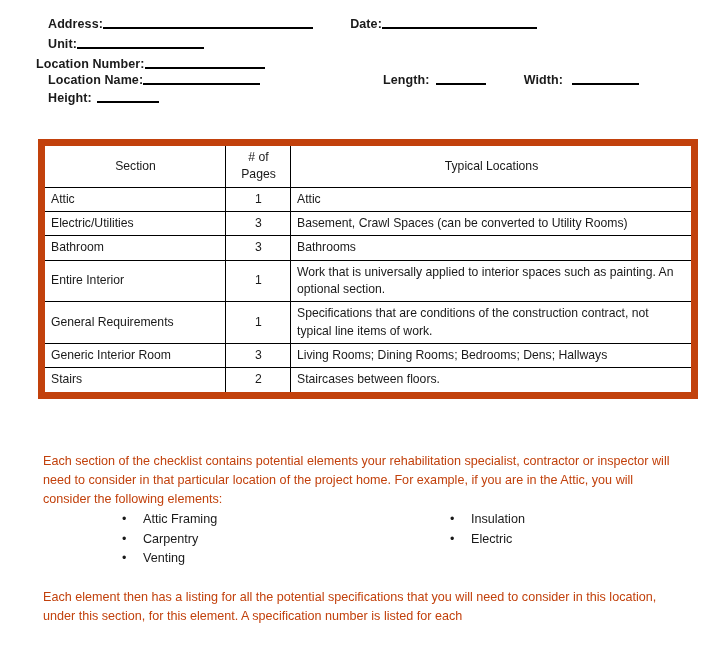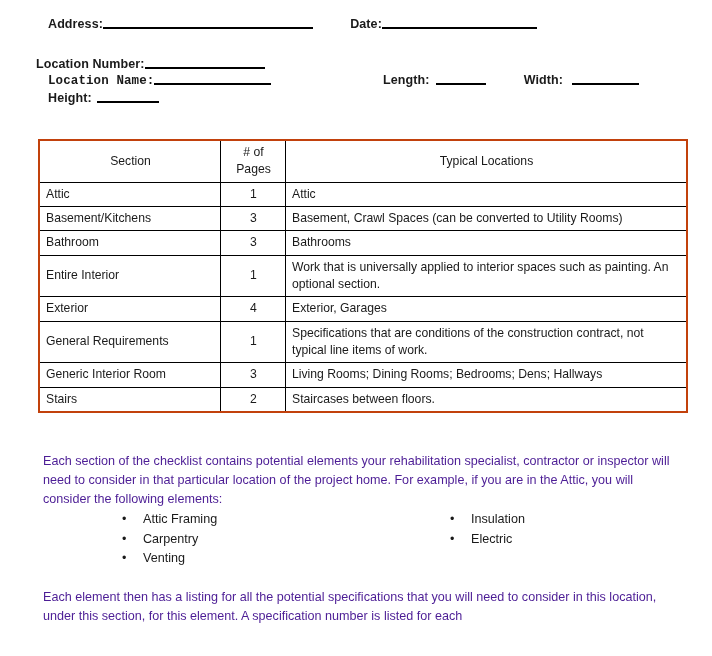--- a/index.html
+++ b/index.html
@@ -47,21 +47,21 @@
   .tbl-wrap {
     position: absolute;
     left: 38px;
     top: 139px;
     width: 611px;
   }
   table.sections {
     border-collapse: collapse;
     table-layout: fixed;
     width: 611px;
-    border: 2px solid #c2410c;
+    border: 7px solid #c2410c;
   }
   table.sections td, table.sections th {
     border: 1px solid #000000;
     font-size: 12.2px;
     font-weight: normal;
     padding: 3px 5px 3px 6px;
     vertical-align: middle;
     line-height: 1.42;
     color: #1a1a1a;
   }
@@ -80,21 +80,21 @@
   td.c-pages   { text-align: center; vertical-align: top; }
   td.c-loc     { text-align: left; vertical-align: top; }
   tr.single td.c-pages { vertical-align: middle; }
   tr.single td.c-loc   { vertical-align: middle; }
 
   
   .para {
     position: absolute;
     font-size: 12.6px;
     line-height: 1.52;
-    color: #4c1d95;
+    color: #c2410c;
   }
   #para-intro { left: 43px; top: 452px; width: 628px; }
   #para-outro { left: 43px; top: 588px; width: 632px; }
 
   
   .bullets {
     position: absolute;
     font-size: 12.6px;
     line-height: 1.0;
     list-style: none;
@@ -121,26 +121,29 @@
 <body>
 
 <div class="form-block">
 
   <div class="form-row" style="left:48px; top:16px;">
     <span class="fld"><span class="fld-label">Address:</span><span class="fill" style="width:210px"></span></span>
     <span style="display:inline-block; width:30px"></span>
     <span class="fld"><span class="fld-label">Date:</span><span class="fill" style="width:155px"></span></span>
   </div>
 
+  <div class="form-row" style="left:48px; top:36px;">
+    <span class="fld"><span class="fld-label">Unit:</span><span class="fill" style="width:127px"></span></span>
+  </div>
 
   <div class="form-row" style="left:36px; top:56px;">
     <span class="fld"><span class="fld-label">Location Number:</span><span class="fill" style="width:120px"></span></span>
   </div>
 
-  <div class="form-row" style="left:48px; top:72px;font-family:Liberation Mono, monospace;">
+  <div class="form-row" style="left:48px; top:72px;">
     <span class="fld"><span class="fld-label">Location Name:</span><span class="fill" style="width:117px"></span></span>
   </div>
 
   <div class="form-row" style="left:383px; top:72px;">
     <span class="fld"><span class="fld-label">Length:</span><span style="display:inline-block;width:6px"></span><span class="fill" style="width:50px"></span></span>
     <span style="display:inline-block; width:31px"></span>
     <span class="fld"><span class="fld-label">Width:</span><span style="display:inline-block;width:9px"></span><span class="fill" style="width:67px"></span></span>
   </div>
 
   <div class="form-row" style="left:48px; top:90px;">
@@ -161,38 +164,33 @@
         <th class="col-loc">Typical Locations</th>
       </tr>
     </thead>
     <tbody id="sections-body">
         <tr class="single">
           <td class="c-section">Attic</td>
           <td class="c-pages">1</td>
           <td class="c-loc">Attic</td>
         </tr>
         <tr>
-          <td class="c-section">Basement/Kitchens</td>
+          <td class="c-section">Electric/Utilities</td>
           <td class="c-pages">3</td>
           <td class="c-loc">Basement, Crawl Spaces (can be converted to Utility Rooms)</td>
         </tr>
         <tr class="single">
           <td class="c-section">Bathroom</td>
           <td class="c-pages">3</td>
           <td class="c-loc">Bathrooms</td>
         </tr>
         <tr>
           <td class="c-section">Entire Interior</td>
           <td class="c-pages">1</td>
           <td class="c-loc">Work that is universally applied to interior spaces such as painting.  An optional section.</td>
-        </tr>
-        <tr class="single">
-          <td class="c-section">Exterior</td>
-          <td class="c-pages">4</td>
-          <td class="c-loc">Exterior, Garages</td>
         </tr>
         <tr>
           <td class="c-section">General Requirements</td>
           <td class="c-pages">1</td>
           <td class="c-loc">Specifications that are conditions of the construction contract, not typical line items of work.</td>
         </tr>
         <tr class="single">
           <td class="c-section">Generic Interior Room</td>
           <td class="c-pages">3</td>
           <td class="c-loc">Living Rooms; Dining Rooms; Bedrooms; Dens; Hallways</td>

